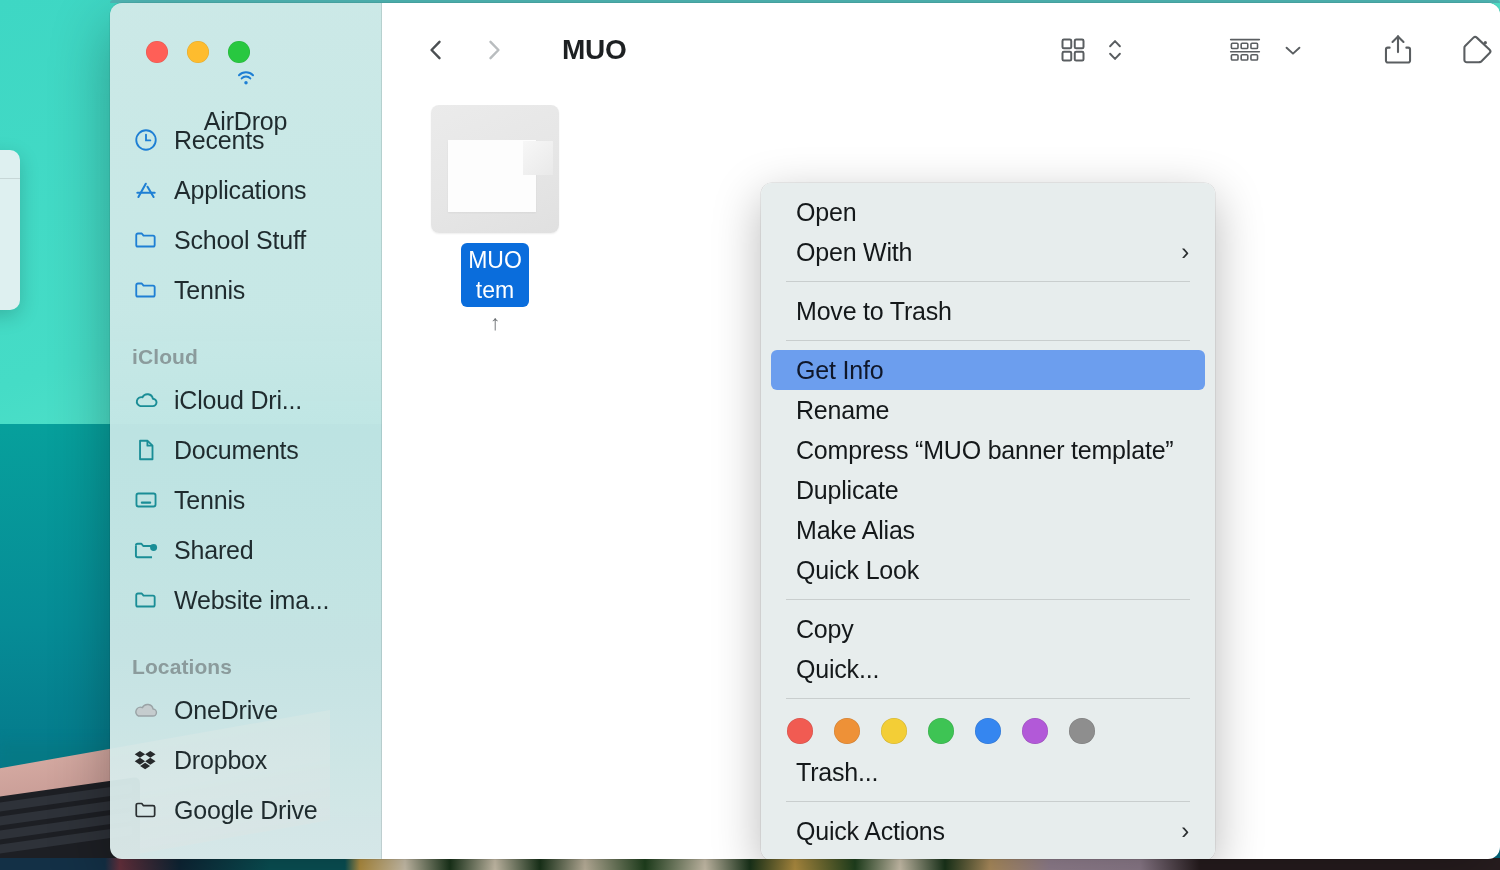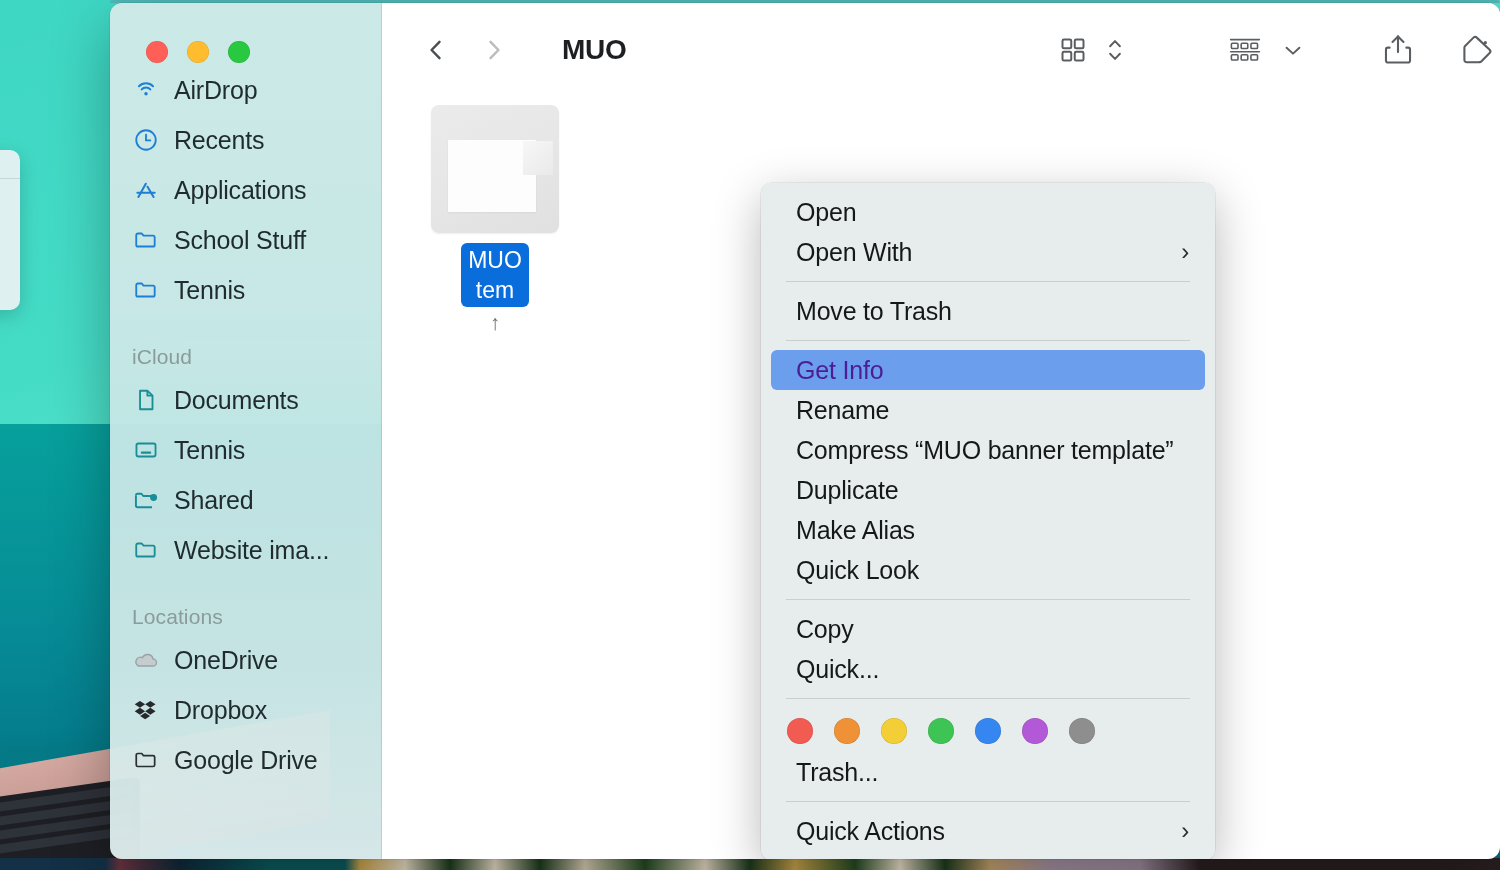--- a/index.html
+++ b/index.html
@@ -101,21 +101,21 @@
   .sb-list { padding:0 10px; }
   .sb-item {
     display:flex; align-items:center; gap:14px;
     height:50px; padding:0 12px; border-radius:7px;
     color:#1f2b2e; font-size:25px; letter-spacing:-.2px;
     white-space:nowrap;
   }
   .sb-icon { width:28px; height:28px; flex:0 0 28px; display:flex; align-items:center; justify-content:center; }
   .sb-icon svg { display:block; }
   .sb-head {
-    font-size:21px; color:#8b9b9c; font-weight:400;
+    font-size:21px; color:#8b9b9c; font-weight:700;
     padding:16px 12px 6px 12px; letter-spacing:.1px;
   }
   .sb-sep { height:14px; }
 
   
   #content { flex:1; position:relative; background:#ffffff; }
   #toolbar {
     height:94px; display:flex; align-items:center;
     background:rgba(255,255,255,.92);
     position:relative;
@@ -176,21 +176,21 @@
     box-shadow:0 14px 48px rgba(0,0,0,.28), 0 0 0 .5px rgba(0,0,0,.12);
     padding:9px 0 9px 0;
     overflow:hidden;
   }
   .mi {
     height:40px; display:flex; align-items:center;
     padding:0 16px 0 25px; margin:0 10px; border-radius:6px;
     font-size:25px; color:#14181a; letter-spacing:-.2px;
     justify-content:space-between;
   }
-  .mi.selected { background:#6c9eee; color:#4c1d95; }
+  .mi.selected { background:#6c9eee; color:#0f172a; }
   .mi .chev { color:#2b2f31; font-size:24px; line-height:1; }
   .m-sep { height:1px; background:rgba(0,0,0,.13); margin:9px 25px; }
   .tag-row { display:flex; align-items:center; gap:21px; padding:10px 0 8px 26px; }
   .tag-dot { width:26px; height:26px; border-radius:50%; box-shadow:inset 0 0 0 .5px rgba(0,0,0,.14); }
 </style>
 </head>
 <body>
 
 <div id="desktop">
   <div class="wp-top"></div>
@@ -217,21 +217,21 @@
     <div id="sidebar-scroll">
 
       <div class="traffic">
         <div class="light red"></div>
         <div class="light yellow"></div>
         <div class="light green"></div>
       </div>
 
       <div class="sb-list">
 
-        <div class="sb-item" style="margin-top:-24px;">
+        <div class="sb-item" style="margin-top:-24px;flex-direction:column;">
           <span class="sb-icon">
             <svg width="26" height="26" viewBox="0 0 24 24" fill="none" stroke="#1e7fd4" stroke-width="1.8" stroke-linecap="round">
               <path d="M5.5 8.5a9 9 0 0 1 13 0"></path>
                 <path d="M8 11.5a5.4 5.4 0 0 1 8 0"></path>
               <circle cx="12" cy="15.5" r="1.6" fill="#1e7fd4" stroke="none"></circle>
             </svg>
           </span>
           <span>AirDrop</span>
         </div>
 
@@ -270,20 +270,28 @@
             <svg width="26" height="26" viewBox="0 0 24 24" fill="none" stroke="#1e7fd4" stroke-width="1.7" stroke-linejoin="round">
               <path d="M3 7.5a1.5 1.5 0 0 1 1.5-1.5h3.6l1.6 2h8.8A1.5 1.5 0 0 1 20 9.5v7A1.5 1.5 0 0 1 18.5 18h-14A1.5 1.5 0 0 1 3 16.5z"></path>
             </svg>
           </span>
           <span>Tennis</span>
         </div>
 
         <div class="sb-sep"></div>
         <div class="sb-head">iCloud</div>
 
+        <div class="sb-item">
+          <span class="sb-icon">
+            <svg width="27" height="27" viewBox="0 0 24 24" fill="none" stroke="#1a8d96" stroke-width="1.7" stroke-linejoin="round">
+              <path d="M6.5 17h11a3.3 3.3 0 0 0 .2-6.6A5 5 0 0 0 8.4 9.1 3.9 3.9 0 0 0 6.5 17z"></path>
+            </svg>
+          </span>
+          <span>iCloud Dri...</span>
+        </div>
 
         <div class="sb-item">
           <span class="sb-icon">
             <svg width="26" height="26" viewBox="0 0 24 24" fill="none" stroke="#1a8d96" stroke-width="1.7" stroke-linejoin="round">
               <path d="M6.5 3.5h7L18 8v12.5H6.5z"></path>
                 <path d="M13.3 3.6V8H18"></path>
             </svg>
           </span>
           <span>Documents</span>
         </div>

